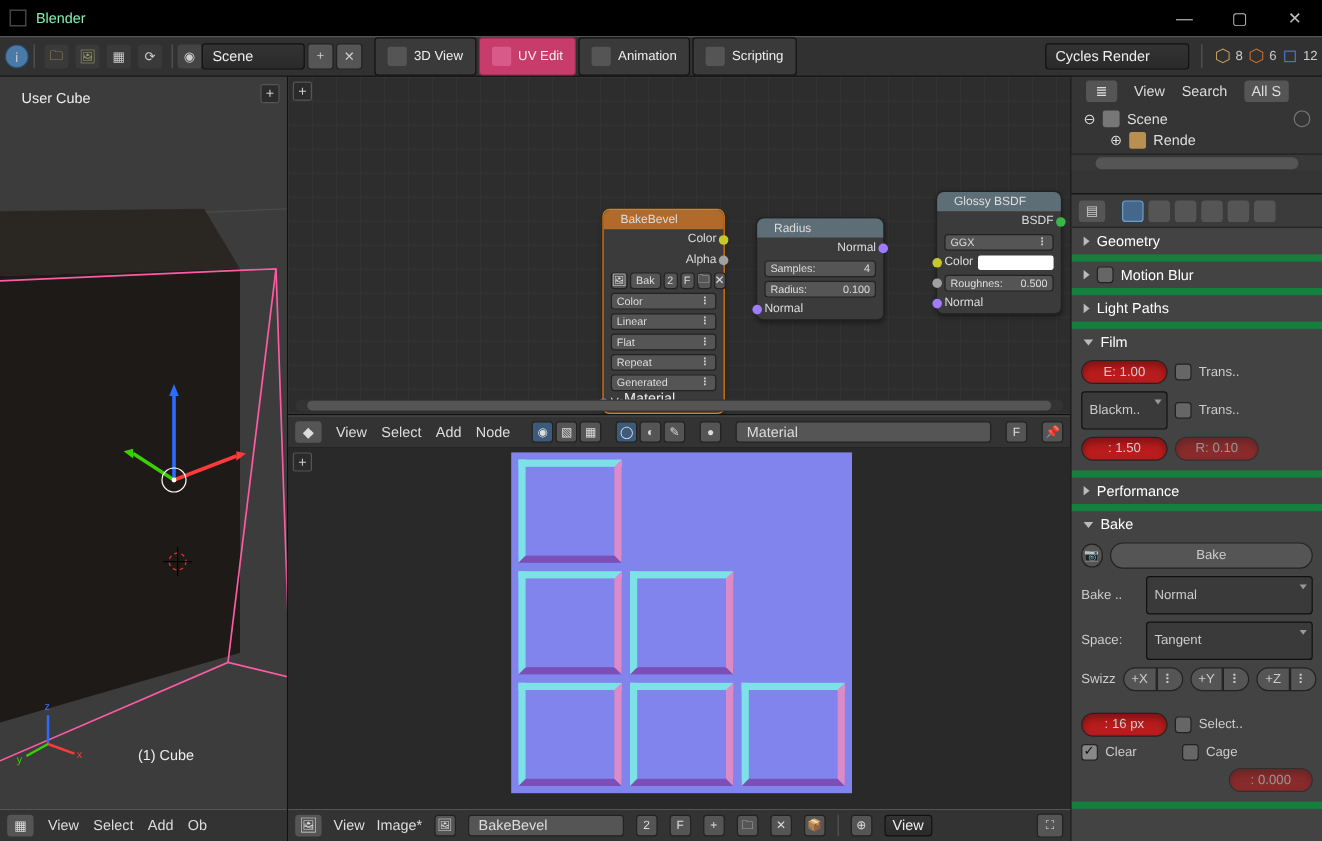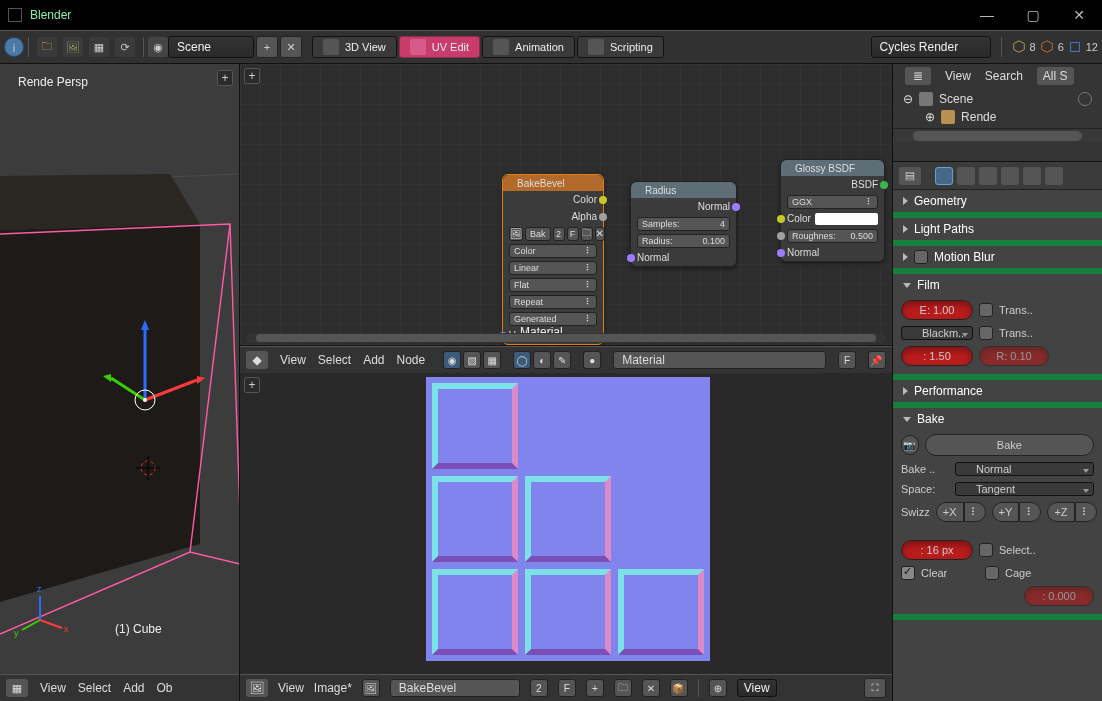--- a/index.html
+++ b/index.html
@@ -11,21 +11,21 @@
 .winbtn{width:46px;height:30px;display:flex;align-items:center;justify-content:center;color:#bbb;font-size:14px}
 
 .topbar{height:34px;background:#313131;display:flex;align-items:center;border-top:1px solid #555;border-bottom:1px solid #111;padding:0 4px;gap:4px}
 .ico{width:20px;height:20px;display:inline-flex;align-items:center;justify-content:center;color:#ccc;background:#3a3a3a;border-radius:3px;font-size:11px}
 .ico.round{border-radius:50%}
 .icoband{display:flex;gap:6px;align-items:center;padding:0 4px}
 .scenebox{display:flex;align-items:center}
 .dropdown{height:22px;background:linear-gradient(#333,#2a2a2a);border:1px solid #111;border-radius:3px;display:flex;align-items:center;padding:0 8px;color:#eee;font-size:12px}
 .squbtn{width:22px;height:22px;background:#555;border:1px solid #222;border-radius:3px;margin-left:2px;display:flex;align-items:center;justify-content:center}
 .tabs{display:flex;gap:2px;margin-left:6px}
-.tab{height:22px;display:flex;align-items:center;padding:0 10px;background:#3a3a3a;border:1px solid #111;border-radius:3px;color:#eee}
+.tab{height:32px;display:flex;align-items:center;padding:0 10px;background:#3a3a3a;border:1px solid #111;border-radius:3px;color:#eee}
 .tab.active{background:#c73c6b;border-color:#8a2d4d}
 .tab .i{width:16px;height:16px;margin-right:6px;background:#555;border-radius:2px}
 .spacer{flex:1}
 .statico{display:flex;align-items:center;gap:4px;color:#ccc;font-size:11px}
 .statico .s{width:14px;height:14px}
 
 
 .main{position:relative;height:637px;display:flex}
 .left3d{width:240px;background:#393939;position:relative;border-right:1px solid #111;display:flex;flex-direction:column}
 .nodeuv{width:652px;display:flex;flex-direction:column}
@@ -95,21 +95,21 @@
 .propsicon.active{background:#45688a;border:1px solid #6aa0d0}
 .panel{border-bottom:6px solid #15803d}
 .panel .ph{height:22px;display:flex;align-items:center;padding:0 10px;font-size:12px;color:#fff;gap:6px}
 .panel .ph .tri{width:0;height:0;border-left:5px solid #bbb;border-top:4px solid transparent;border-bottom:4px solid transparent}
 .panel .ph.open .tri{border-left:4px solid transparent;border-right:4px solid transparent;border-top:5px solid #bbb;border-bottom:none}
 .panel .body{padding:4px 8px 8px;display:flex;flex-direction:column;gap:6px}
 .row2{display:flex;align-items:center;gap:6px}
 .chk{width:14px;height:14px;border:1px solid #222;border-radius:3px;background:#666}
 .chk.ck{background:#888;position:relative}
 .chk.ck:after{content:"✓";position:absolute;left:1px;top:-2px;font-size:11px;color:#111}
-.dropdown2{flex:1;height:14px;background:#3a3a3a;border:1px solid #111;border-radius:3px;padding:0 20px;display:flex;align-items:center;position:relative}
+.dropdown2{flex:1;height:32px;background:#3a3a3a;border:1px solid #111;border-radius:3px;padding:0 6px;display:flex;align-items:center;position:relative}
 .dropdown2:after{content:"";position:absolute;right:4px;top:6px;border-left:3px solid transparent;border-right:3px solid transparent;border-top:4px solid #999}
 .renderbtn{width:100%;height:22px;border-radius:11px;background:#555;display:flex;align-items:center;justify-content:center;border:1px solid #222}
 .scrollstub{height:14px;background:#383838;border-top:1px solid #222}
 .scrollstub .thumb{height:10px;margin:2px 20px;background:#555;border-radius:5px}
 </style>
 </head>
 <body>
 
 <div class="titlebar">
   <div class="sq"></div>
@@ -175,21 +175,21 @@
         <rect x="3" y="3" width="10" height="10" fill="none" stroke="#5080d0"></rect>
       </svg>
       <span>12</span>
     </div>
 </div>
 
 <div class="main">
 
   <div class="left3d">
     <div class="canvas">
-      <div class="persp">Rende Persp</div>
+      <div class="persp">User Cube</div>
       <div class="plus" style="right:6px;top:6px">+</div>
 
       <svg width="240" height="584" style="position:absolute;left:0;top:0">
 
         <g stroke="#4b4b4b" stroke-width="1">
           <line x1="0" y1="120" x2="240" y2="110"></line>
             <line x1="0" y1="155" x2="100" y2="145"></line>
         </g>
 
         <polygon points="0,166 200,160 200,480 0,538" fill="#1e1a17"></polygon>
@@ -464,28 +464,28 @@
 
       <div class="panel">
           <div class="ph">
             <span class="tri"></span>
             <span>Geometry</span>
           </div>
         </div>
       <div class="panel">
           <div class="ph">
             <span class="tri"></span>
-            <span>Light Paths</span>
+            <div class="chk"></div>
+            <span>Motion Blur</span>
           </div>
         </div>
       <div class="panel">
           <div class="ph">
             <span class="tri"></span>
-            <div class="chk"></div>
-            <span>Motion Blur</span>
+            <span>Light Paths</span>
           </div>
         </div>
 
       <div class="panel">
         <div class="ph open">
             <span class="tri"></span>
             <span>Film</span>
           </div>
         <div class="body">
           <div class="row2">

